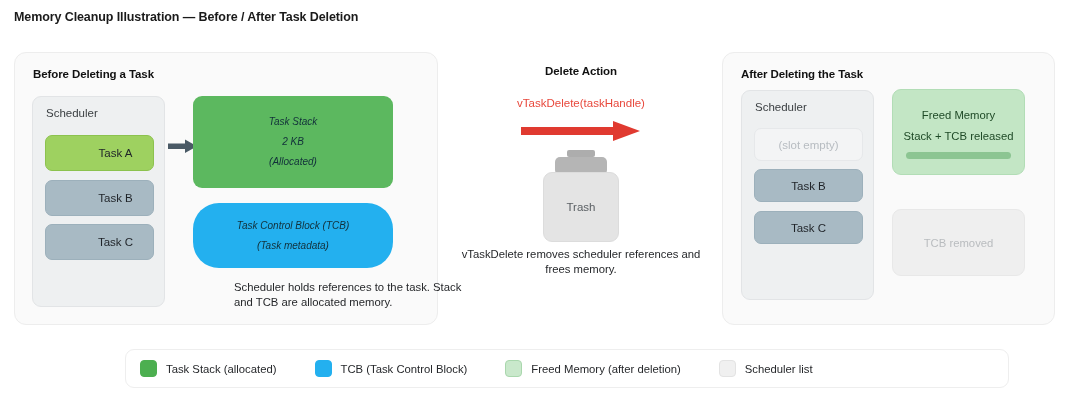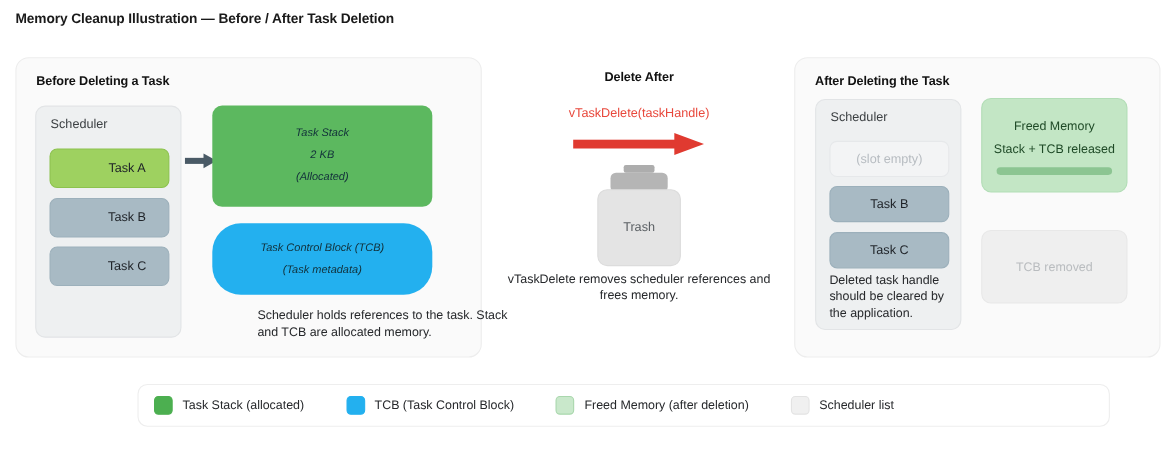--- a/index.html
+++ b/index.html
@@ -306,21 +306,21 @@
 </div>
 
 <div class="mem-block" id="block-tcb">
   <div>Task Control Block (TCB)</div>
   <div>(Task metadata)</div>
 </div>
 
 <div class="caption" id="caption-left">Scheduler holds references to the task. Stack and TCB are allocated memory.</div>
 
 <div class="panel plain" id="panel-delete">
-  <div class="panel-title">Delete After</div>
+  <div class="panel-title">Delete Action</div>
   <div class="code-label">vTaskDelete(taskHandle)</div>
 
   <svg class="red-arrow" viewBox="0 0 120 22">
     <rect x="0" y="7" width="98" height="8" fill="#e03a30"></rect>
     <polygon points="92,1 119,11 92,21" fill="#e03a30"></polygon>
   </svg>
 
   <div class="trash">
     <div class="trash-lid-handle"></div>
     <div class="trash-lid"></div>
@@ -332,21 +332,20 @@
 
 <div class="panel" id="panel-after">
   <div class="panel-title">After Deleting the Task</div>
 </div>
 
 <div class="scheduler-box" id="sched-right">
   <div class="scheduler-label">Scheduler</div>
   <div class="task-chip empty chip-empty">(slot empty)</div>
   <div class="task-chip idle chip-b">Task B</div>
   <div class="task-chip idle chip-c">Task C</div>
-  <div class="sched-note">Deleted task handle should be cleared by the application.</div>
 </div>
 
 <div id="block-freed">
   <div>Freed Memory</div>
   <div>Stack + TCB released</div>
   <div class="freed-bar"></div>
 </div>
 
 <div id="block-tcb-removed">TCB removed</div>
 

